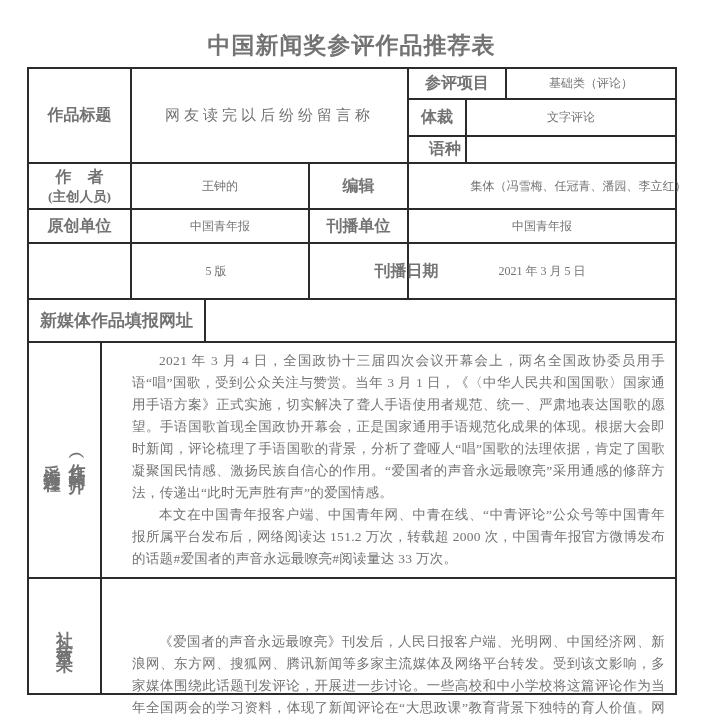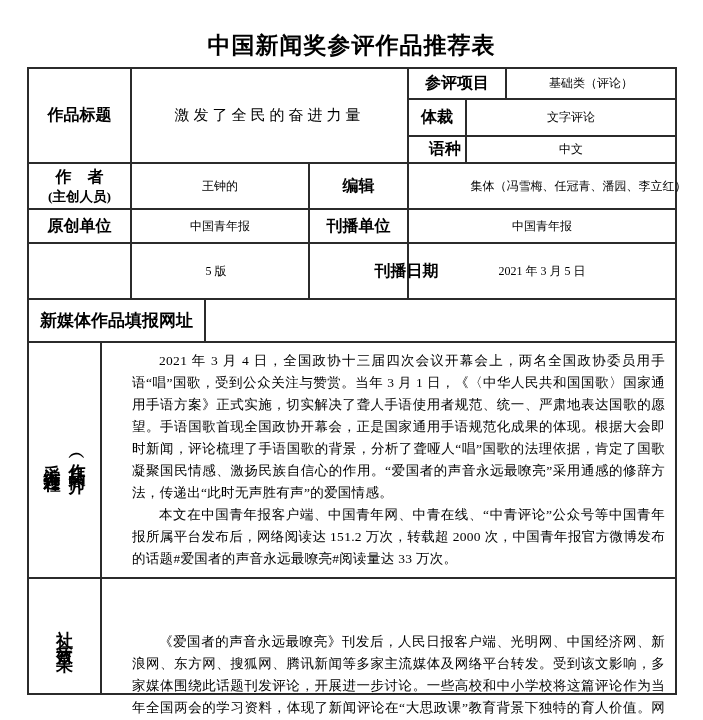--- a/index.html
+++ b/index.html
@@ -1,21 +1,21 @@
 <!DOCTYPE html>
 <html><head>
 <meta charset="utf-8">
 <style>
   html, body { margin: 0; padding: 0; background: #ffffff; }
   .sheet {
     position: relative;
     width: 703px;
     height: 720px;
     background: #ffffff;
-    color: #000000;
+    color: #737373;
     font-family: "Liberation Serif", "DejaVu Serif", serif;
     overflow: hidden;
   }
   .doc-title {
     position: absolute;
     left: 0; top: 30px; width: 703px;
     text-align: center;
     font-size: 23px;
     font-weight: bold;
     letter-spacing: 1px;
@@ -79,30 +79,29 @@
   <div class="line" style="left:675px;top:67px;width:2px;height:628px;"></div>
   <div class="line" style="left:130px;top:67px;width:2px;height:233px;"></div>
   <div class="line" style="left:308px;top:162px;width:2px;height:138px;"></div>
   <div class="line" style="left:407px;top:67px;width:2px;height:233px;"></div>
   <div class="line" style="left:505px;top:67px;width:2px;height:33px;"></div>
   <div class="line" style="left:465px;top:98px;width:2px;height:66px;"></div>
   <div class="line" style="left:204px;top:298px;width:2px;height:45px;"></div>
   <div class="line" style="left:100px;top:341px;width:2px;height:352px;"></div>
 
   <div class="cell lbl" style="left:29px;top:69px;width:101px;height:93px;">作品标题</div>
-  <div class="cell big-val" style="left:132px;top:69px;width:275px;height:93px;">激发了全民的奋进力量</div>
+  <div class="cell big-val" style="left:132px;top:69px;width:275px;height:93px;">网友读完以后纷纷留言称</div>
 
   <div class="cell lbl" style="left:409px;top:69px;width:96px;height:29px;">参评项目</div>
   <div class="cell val" style="left:507px;top:69px;width:168px;height:29px;">基础类（评论）</div>
 
   <div class="cell lbl" style="left:409px;top:100px;width:56px;height:35px;">体裁</div>
   <div class="cell val" style="left:467px;top:100px;width:208px;height:35px;">文字评论</div>
 
   <div class="cell lbl" style="left:417px;top:137px;width:56px;height:25px;">语种</div>
-  <div class="cell val" style="left:467px;top:137px;width:208px;height:25px;">中文</div>
 
   <div class="cell stack" style="left:29px;top:164px;width:101px;height:44px;">
     <span class="lbl">作　者</span>
     <span class="lbl-sub">(主创人员)</span>
   </div>
   <div class="cell val" style="left:132px;top:164px;width:176px;height:44px;">王钟的</div>
   <div class="cell lbl" style="left:310px;top:164px;width:97px;height:44px;">编辑</div>
   <div class="cell val" style="left:409px;top:164px;width:291px;height:44px;margin-left:24px;">集体（冯雪梅、任冠青、潘园、李立红）</div>
 
   <div class="cell lbl" style="left:29px;top:210px;width:101px;height:32px;">原创单位</div>

